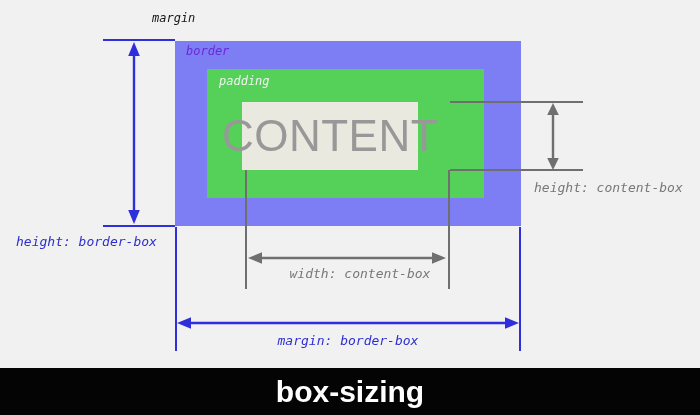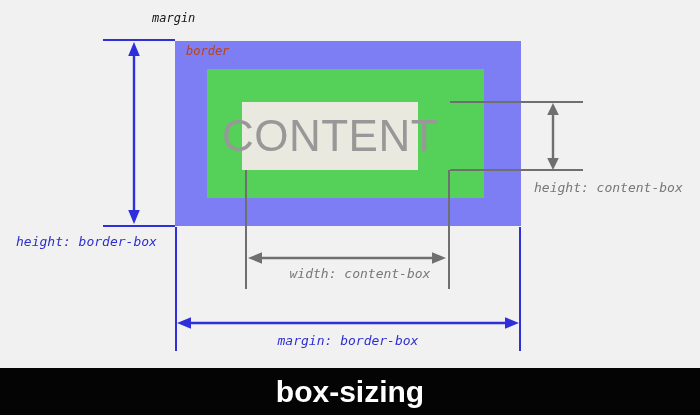--- a/index.html
+++ b/index.html
@@ -22,21 +22,21 @@
   }
   .content-text {
     font-family: "Liberation Sans", sans-serif;
     font-size: 44px; font-weight: 400; color: #989898; letter-spacing: 0.5px;
     line-height: 1; white-space: nowrap;
   }
 
   
   .mono-label { font-style: italic; font-size: 12px; line-height: 1.15; white-space: nowrap; }
   .margin-label  { left: 152px; top: 12px; color: #141414; }
-  .border-label  { left: 186px; top: 45px; color: #c2410c; }
+  .border-label  { left: 186px; top: 45px; color: #6d28d9; }
   .padding-label { left: 219px; top: 75px; color: #f4f4f4; }
 
   .annot { font-style: italic; font-size: 13px; line-height: 1.2; white-space: nowrap; }
   .annot-blue { color: #2e2ed0; }
   .annot-gray { color: #787878; }
   .hbb-label { left: 16px;  top: 234px; }
   .wbb-label { left: 176px; top: 333px; width: 344px; text-align: center; }
   .wcb-label { left: 246px; top: 266px; width: 228px; text-align: center; }
   .hcb-label { left: 534px; top: 180px; }
 
@@ -75,20 +75,21 @@
 <div class="stage">
 
   <div class="abs mono-label margin-label">margin</div>
 
   <div class="abs border-box"></div>
   <div class="abs padding-box"></div>
   <div class="abs content-box">
     <span class="content-text">CONTENT</span>
   </div>
   <div class="abs mono-label border-label">border</div>
+  <div class="abs mono-label padding-label">padding</div>
 
   <div class="abs line blue-hline-top"></div>
   <div class="abs line blue-hline-bottom"></div>
   <div class="abs arrow-v-blue">
     <svg width="16" height="184" viewBox="0 0 16 184">
       <line x1="8" y1="12" x2="8" y2="172" stroke="#2e2edb" stroke-width="2.4"></line>
       <polygon points="8,1 2.2,15 13.8,15" fill="#2e2edb"></polygon>
       <polygon points="8,183 2.2,169 13.8,169" fill="#2e2edb"></polygon>
     </svg>
   </div>

